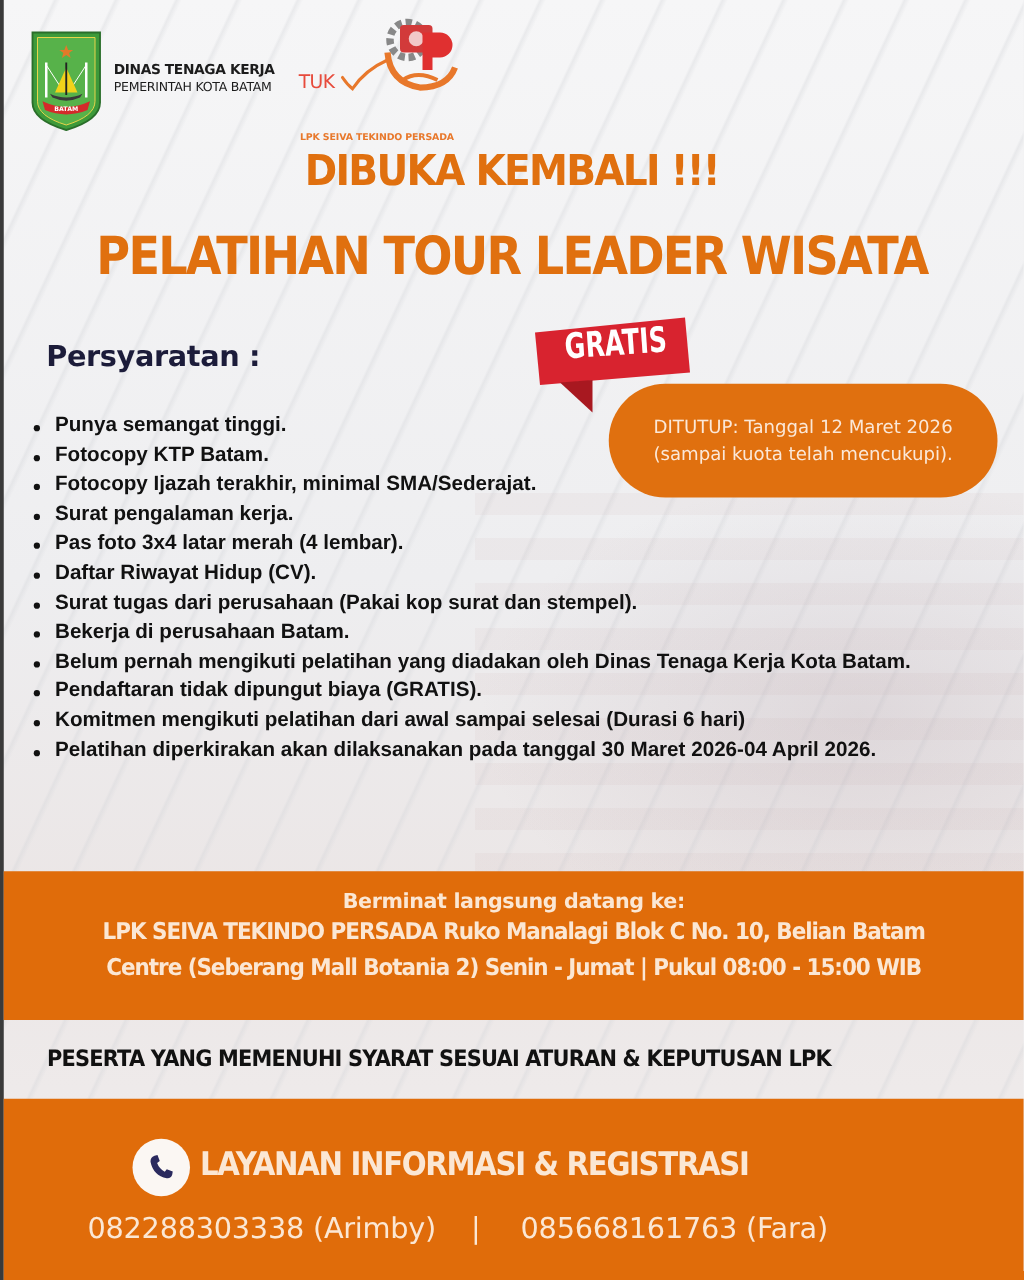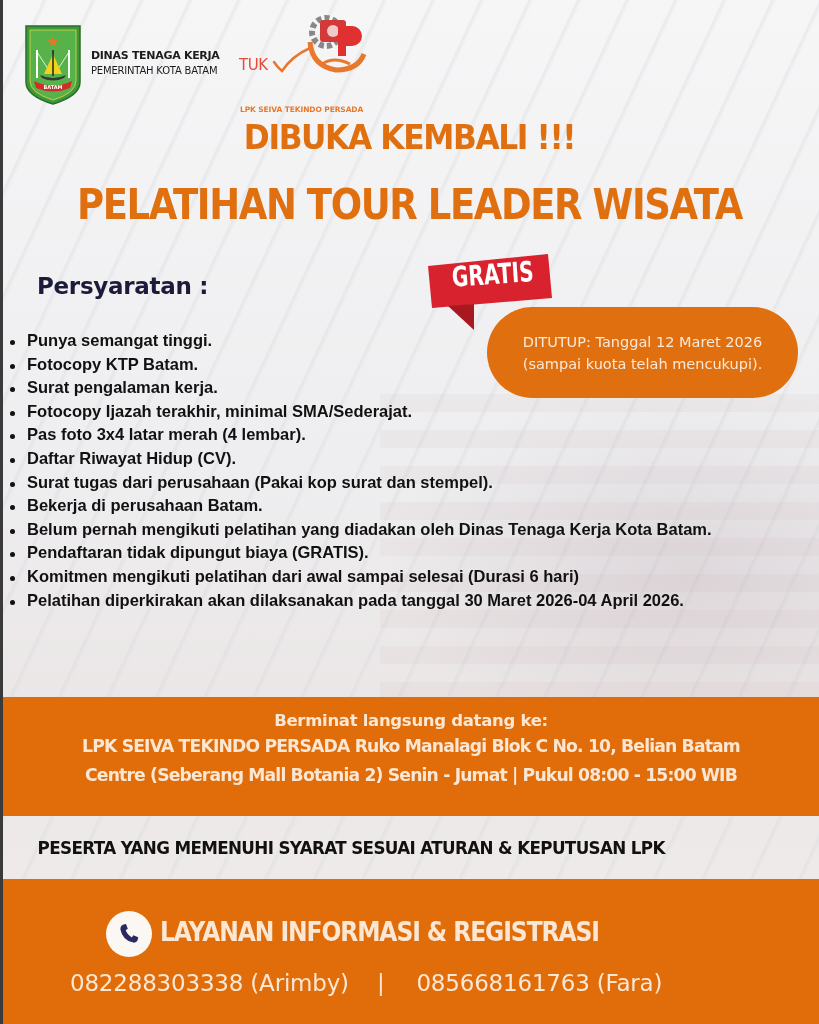--- a/index.html
+++ b/index.html
@@ -58,21 +58,21 @@
     transform: rotate(-4deg) scaleX(0.72); letter-spacing: 0px;
   }
 
   .closing-pill {
     position: absolute; left: 487px; top: 307px; width: 311px; height: 91px;
     background: #e0700f; border-radius: 46px;
     display: flex; align-items: center; justify-content: center; text-align: center;
     color: #fbe8d8; font-family: "DejaVu Sans", sans-serif; font-size: 14.5px; line-height: 22px; padding: 0 30px;
   }
 
-  .req-list { position: absolute; left: 7px; top: 331px; list-style: none; }
+  .req-list { position: absolute; left: 24px; top: 331px; list-style: none; }
   .req-list li {
     position: relative; padding-left: 20px; height: 23.6px;
     font-family: "Liberation Sans", sans-serif; font-weight: bold; font-size: 16.5px; color: #111;
     white-space: nowrap;
   }
   .req-list li::before {
     content: ""; position: absolute; left: 3px; top: 9px; width: 5px; height: 5px; border-radius: 50%; background: #111;
   }
 
   
@@ -160,22 +160,22 @@
 </svg>
 <div class="gratis-text">GRATIS</div>
 
 <div class="closing-pill">
   <span>DITUTUP: Tanggal 12 Maret 2026 (sampai kuota telah mencukupi).</span>
 </div>
 
 <ul class="req-list">
   <li><span>Punya semangat tinggi.</span></li>
   <li><span>Fotocopy KTP Batam.</span></li>
+  <li><span>Fotocopy Ijazah terakhir, minimal SMA/Sederajat.</span></li>
   <li><span>Surat pengalaman kerja.</span></li>
-  <li><span>Fotocopy Ijazah terakhir, minimal SMA/Sederajat.</span></li>
   <li><span>Pas foto 3x4 latar merah (4 lembar).</span></li>
   <li><span>Daftar Riwayat Hidup (CV).</span></li>
   <li><span>Surat tugas dari perusahaan (Pakai kop surat dan stempel).</span></li>
   <li><span>Bekerja di perusahaan Batam.</span></li>
   <li><span>Belum pernah mengikuti pelatihan yang diadakan oleh Dinas Tenaga Kerja Kota Batam.</span></li>
   <li><span>Pendaftaran tidak dipungut biaya (GRATIS).</span></li>
   <li><span>Komitmen mengikuti pelatihan dari awal sampai selesai (Durasi 6 hari)</span></li>
   <li><span>Pelatihan diperkirakan akan dilaksanakan pada tanggal 30 Maret 2026-04 April 2026.</span></li>
 </ul>
 

